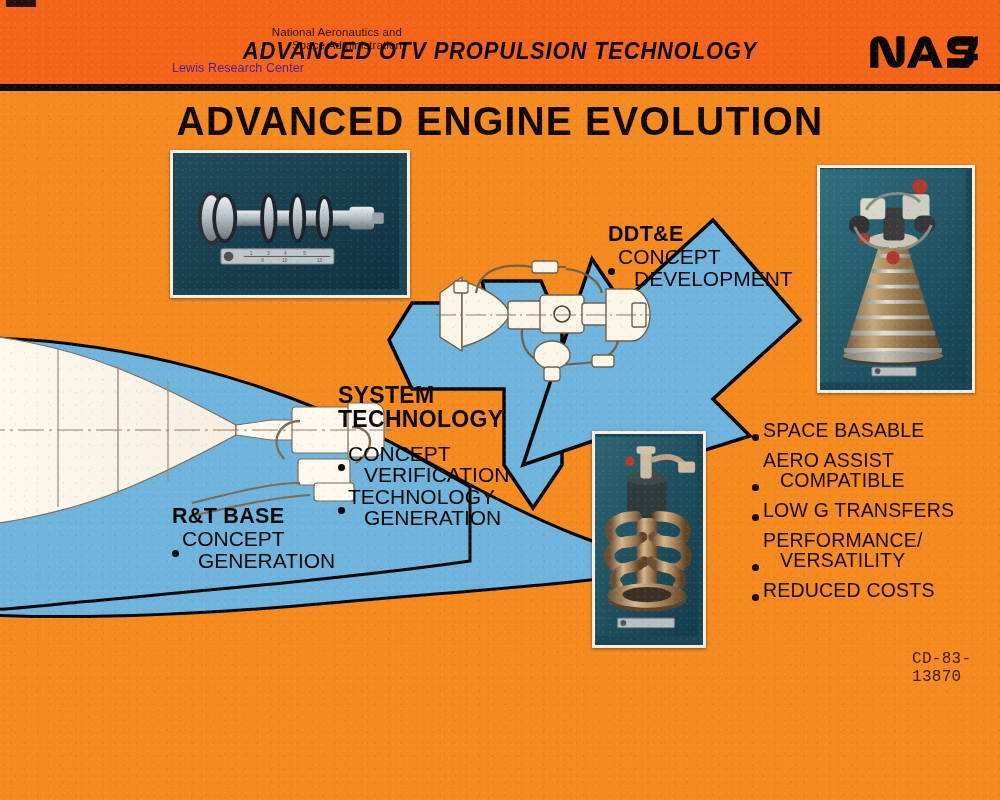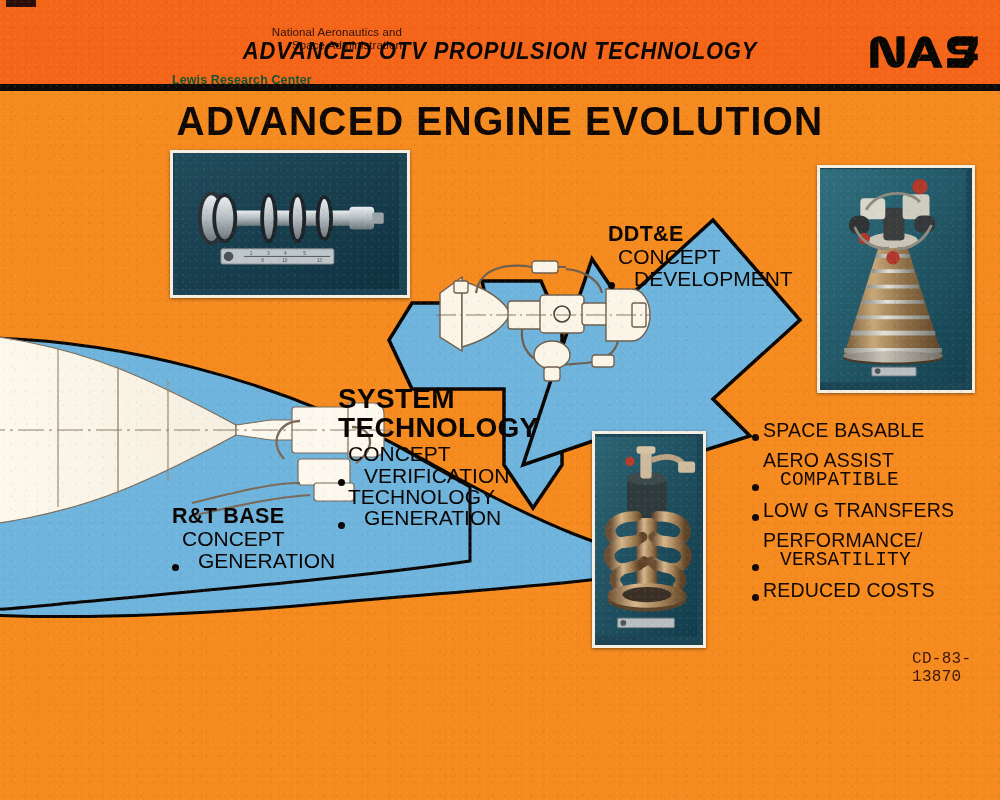--- a/index.html
+++ b/index.html
@@ -43,24 +43,24 @@
     width: 230px;
     line-height: 1.12;
   }
   #agency-block .agency-line {
     font-size: 11.5px;
     color: #2a1008;
     letter-spacing: .1px;
     text-align: right;
   }
   #center-name {
-    margin-top: 21px;
+    margin-top: 9px;
     font-size: 12.5px;
-    font-weight: bold;
-    color: #14532d;
+    font-weight: normal;
+    color: #4c1d95;
     letter-spacing: .1px;
   }
   #header-title {
     position: absolute;
     left: 0; top: 38px;
     width: 1000px;
     text-align: center;
     font-size: 22px;
     font-weight: bold;
     font-style: italic;
@@ -124,53 +124,53 @@
     letter-spacing: .2px;
   }
   #capability-list .cap-dot {
     flex: 0 0 auto;
     width: 7px; height: 7px;
     border-radius: 50%;
     background: #120704;
     margin: 7px 4px 0 0;
   }
   #capability-list .cap-text { flex: 1 1 auto; }
-  #capability-list .cap-text .cont { display: block; padding-left: 17px; font-family: Liberation Mono, monospace; }
+  #capability-list .cap-text .cont { display: block; padding-left: 17px; }
 
   
   .stage {
     position: absolute;
     color: #0a0503;
   }
   .stage .stage-head {
     font-weight: bold;
     text-align: left;
     letter-spacing: .3px;
     line-height: 1.04;
   }
   .stage .stage-bullet {
     display: flex;
-    align-items: flex-end;
+    align-items: center;
     line-height: 1.02;
   }
   .stage .b-dot {
     flex: 0 0 auto;
     width: 7px; height: 7px;
     border-radius: 50%;
     background: #0a0503;
     margin-top: 7px;
     margin-right: 3px;
   }
   .stage .b-text .cont { display: block; padding-left: 16px; }
 
   #stage-rt      { left: 172px; top: 505px; width: 206px; font-size: 21px; }
   #stage-rt .stage-head { font-size: 21.5px; margin-bottom: 1px; }
 
   #stage-sys     { left: 338px; top: 384px; width: 205px; font-size: 21px; }
-  #stage-sys .stage-head { font-size: 28px; margin-bottom: 1px; }
+  #stage-sys .stage-head { font-size: 23px; margin-bottom: 11px; }
 
   #stage-ddt     { left: 608px; top: 223px; width: 198px; font-size: 21px; }
   #stage-ddt .stage-head { font-size: 21.5px; margin-bottom: 1px; }
 
   
   #id-code {
     position: absolute;
     left: 912px; top: 650px;
     font-size: 16px;
     letter-spacing: .3px;

